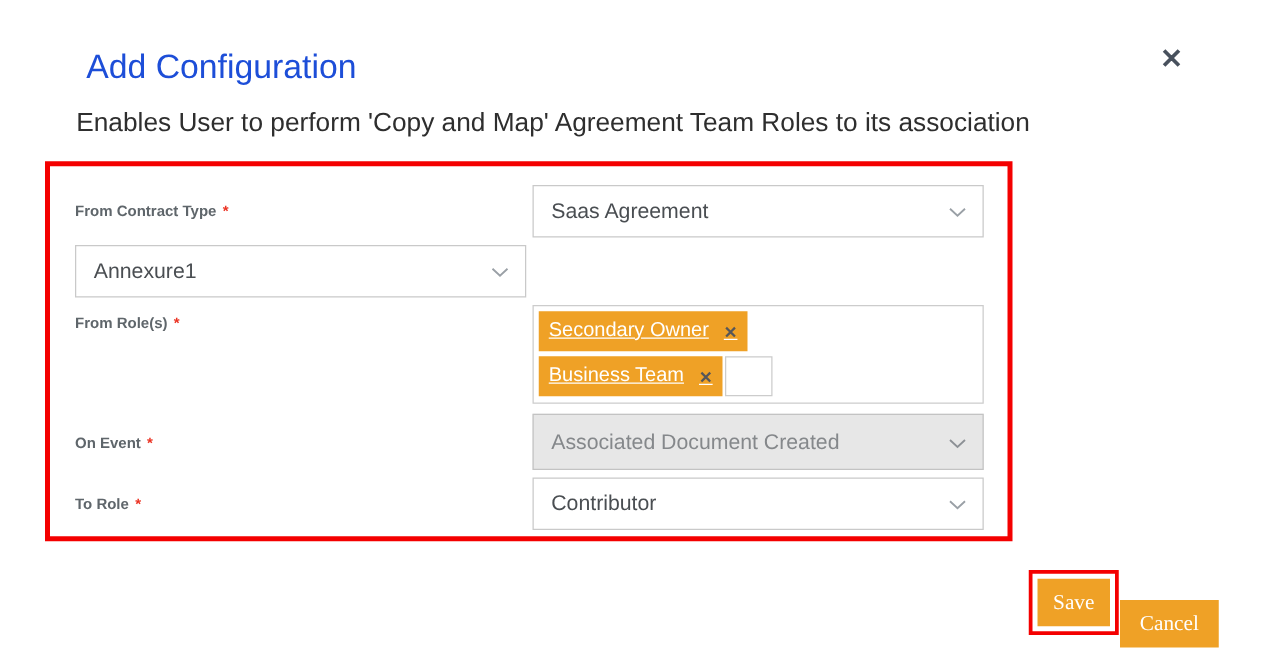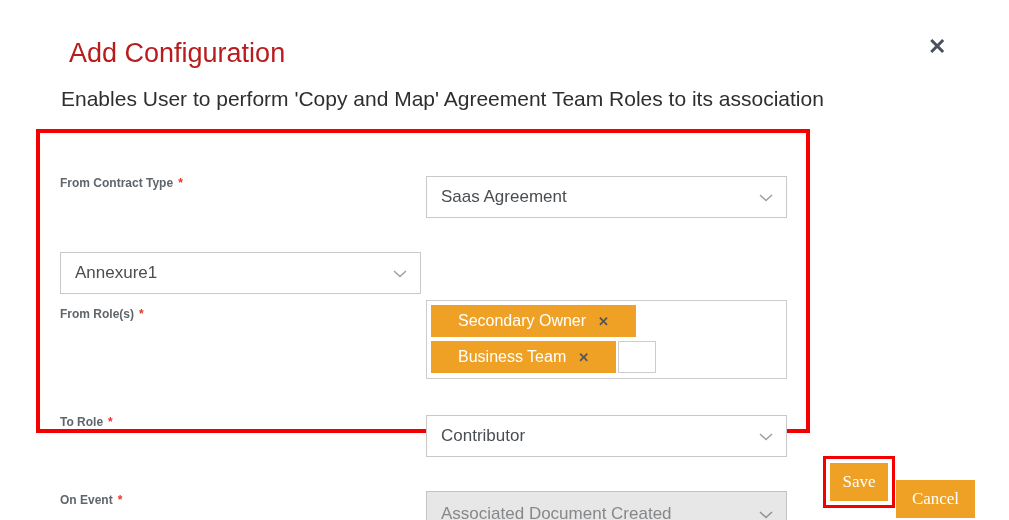--- a/index.html
+++ b/index.html
@@ -9,21 +9,21 @@
   *{margin:0;padding:0;box-sizing:border-box;}
   html,body{width:1009px;height:520px;}
   body{
     background:#ffffff;
     font-family:"Liberation Sans", sans-serif;
     position:relative;
     overflow:hidden;
   }
   .title{
     position:absolute;left:69px;top:38px;
-    font-size:27px;color:#b91c1c;font-weight:400;
+    font-size:27px;color:#1d4ed8;font-weight:400;
   }
   .subtitle{
     position:absolute;left:61px;top:87px;
     font-size:21px;color:#2e2e2e;
   }
   .close{
     position:absolute;left:928px;top:36px;
     font-size:22px;font-weight:bold;color:#48515d;
     cursor:pointer;line-height:1;
   }
@@ -45,37 +45,36 @@
   }
   .row.top .row-label{padding-top:7px;}
   .asterisk{color:#eb3323;margin-left:5px;font-weight:bold;}
   .select{
     position:relative;width:361px;height:42px;
     border:1px solid #c9c9c9;background:#fff;
     display:flex;align-items:center;
     padding:0 30px 0 14px;
     font-size:17px;color:#4a4e52;
     cursor:pointer;
-    margin-top:28px;
   }
   .select.tall{height:45px;}
   .select.disabled{
     background:#e7e7e7;border-color:#c3c3c3;color:#85888b;cursor:default;
   }
   .chev{position:absolute;right:13px;top:50%;margin-top:-3px;}
   .multiselect{
     width:361px;height:79px;
     border:1px solid #cccccc;background:#fff;
     padding:4px;cursor:text;
   }
   .tag-row{display:flex;align-items:stretch;margin-bottom:4px;height:32px;}
   .tag{
     background:var(--orange);color:#fff;
     font-size:16px;display:flex;align-items:center;
-    padding:0 27px;white-space:nowrap;
+    padding:0 8px;white-space:nowrap;text-decoration:underline;
   }
   .tag .x{
     color:#55565a;margin-left:12px;font-size:13px;font-weight:bold;cursor:pointer;
   }
   .ms-input{
     width:38px;height:32px;margin-left:2px;
     border:1px solid #cccccc;outline:none;
     font-family:inherit;font-size:15px;color:#4a4e52;padding:0 4px;
   }
   .footer{
@@ -141,38 +140,38 @@
           <span>Business Team</span>
           <span class="x">✕</span>
         </span>
         <input class="ms-input" style="">
       </div>
     </div>
   </div>
 
   <div class="row">
     <div class="row-label">
+      <span>On Event</span><span class="asterisk">*</span>
+    </div>
+    <div class="select tall disabled">
+      <span>Associated Document Created</span>
+      <svg class="chev" width="14" height="8" viewBox="0 0 14 8">
+          <polyline points="1,1 7,6.5 13,1" fill="none" stroke="#8d9196" stroke-width="1.5"></polyline>
+        </svg>
+    </div>
+  </div>
+
+  <div class="row">
+    <div class="row-label">
       <span>To Role</span><span class="asterisk">*</span>
     </div>
     <div class="select">
       <span>Contributor</span>
       <svg class="chev" width="14" height="8" viewBox="0 0 14 8">
           <polyline points="1,1 7,6.5 13,1" fill="none" stroke="#9aa0a6" stroke-width="1.5"></polyline>
-        </svg>
-    </div>
-  </div>
-
-  <div class="row">
-    <div class="row-label">
-      <span>On Event</span><span class="asterisk">*</span>
-    </div>
-    <div class="select tall disabled">
-      <span>Associated Document Created</span>
-      <svg class="chev" width="14" height="8" viewBox="0 0 14 8">
-          <polyline points="1,1 7,6.5 13,1" fill="none" stroke="#8d9196" stroke-width="1.5"></polyline>
         </svg>
     </div>
   </div>
 
 </div>
 
 <div class="footer">
   <div class="save-wrap">
     <button class="btn btn-save">Save</button>
   </div>

